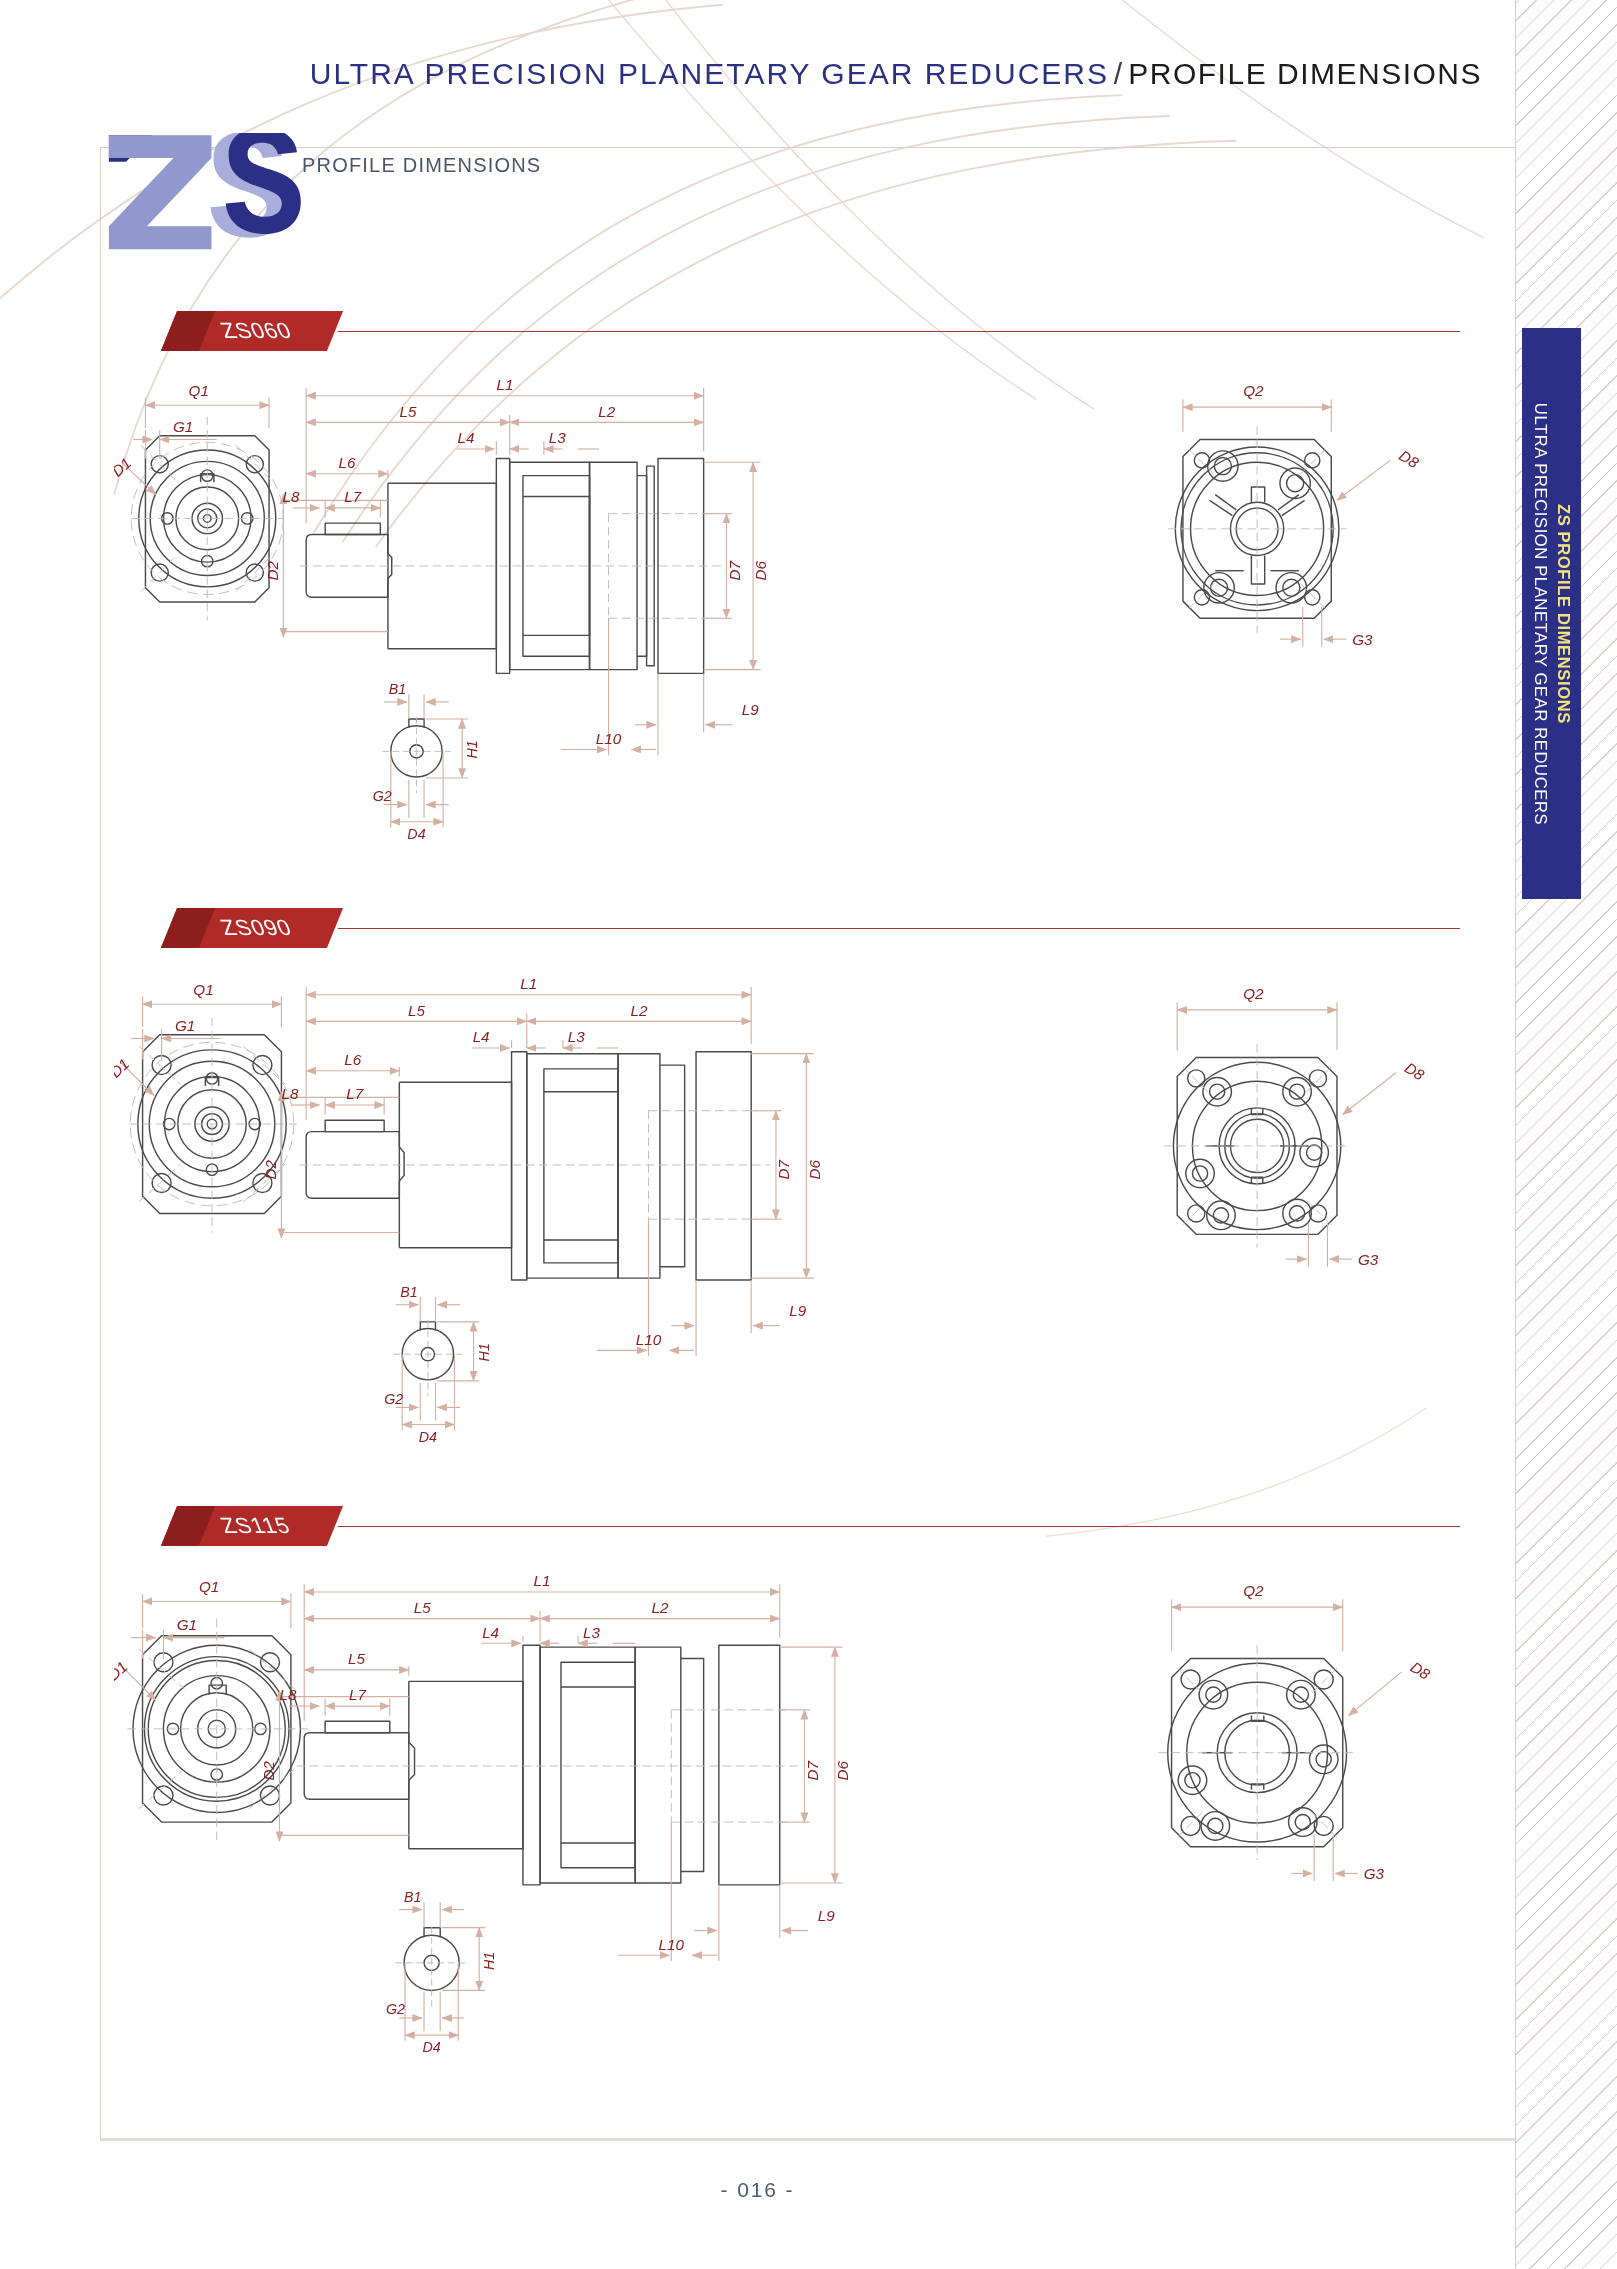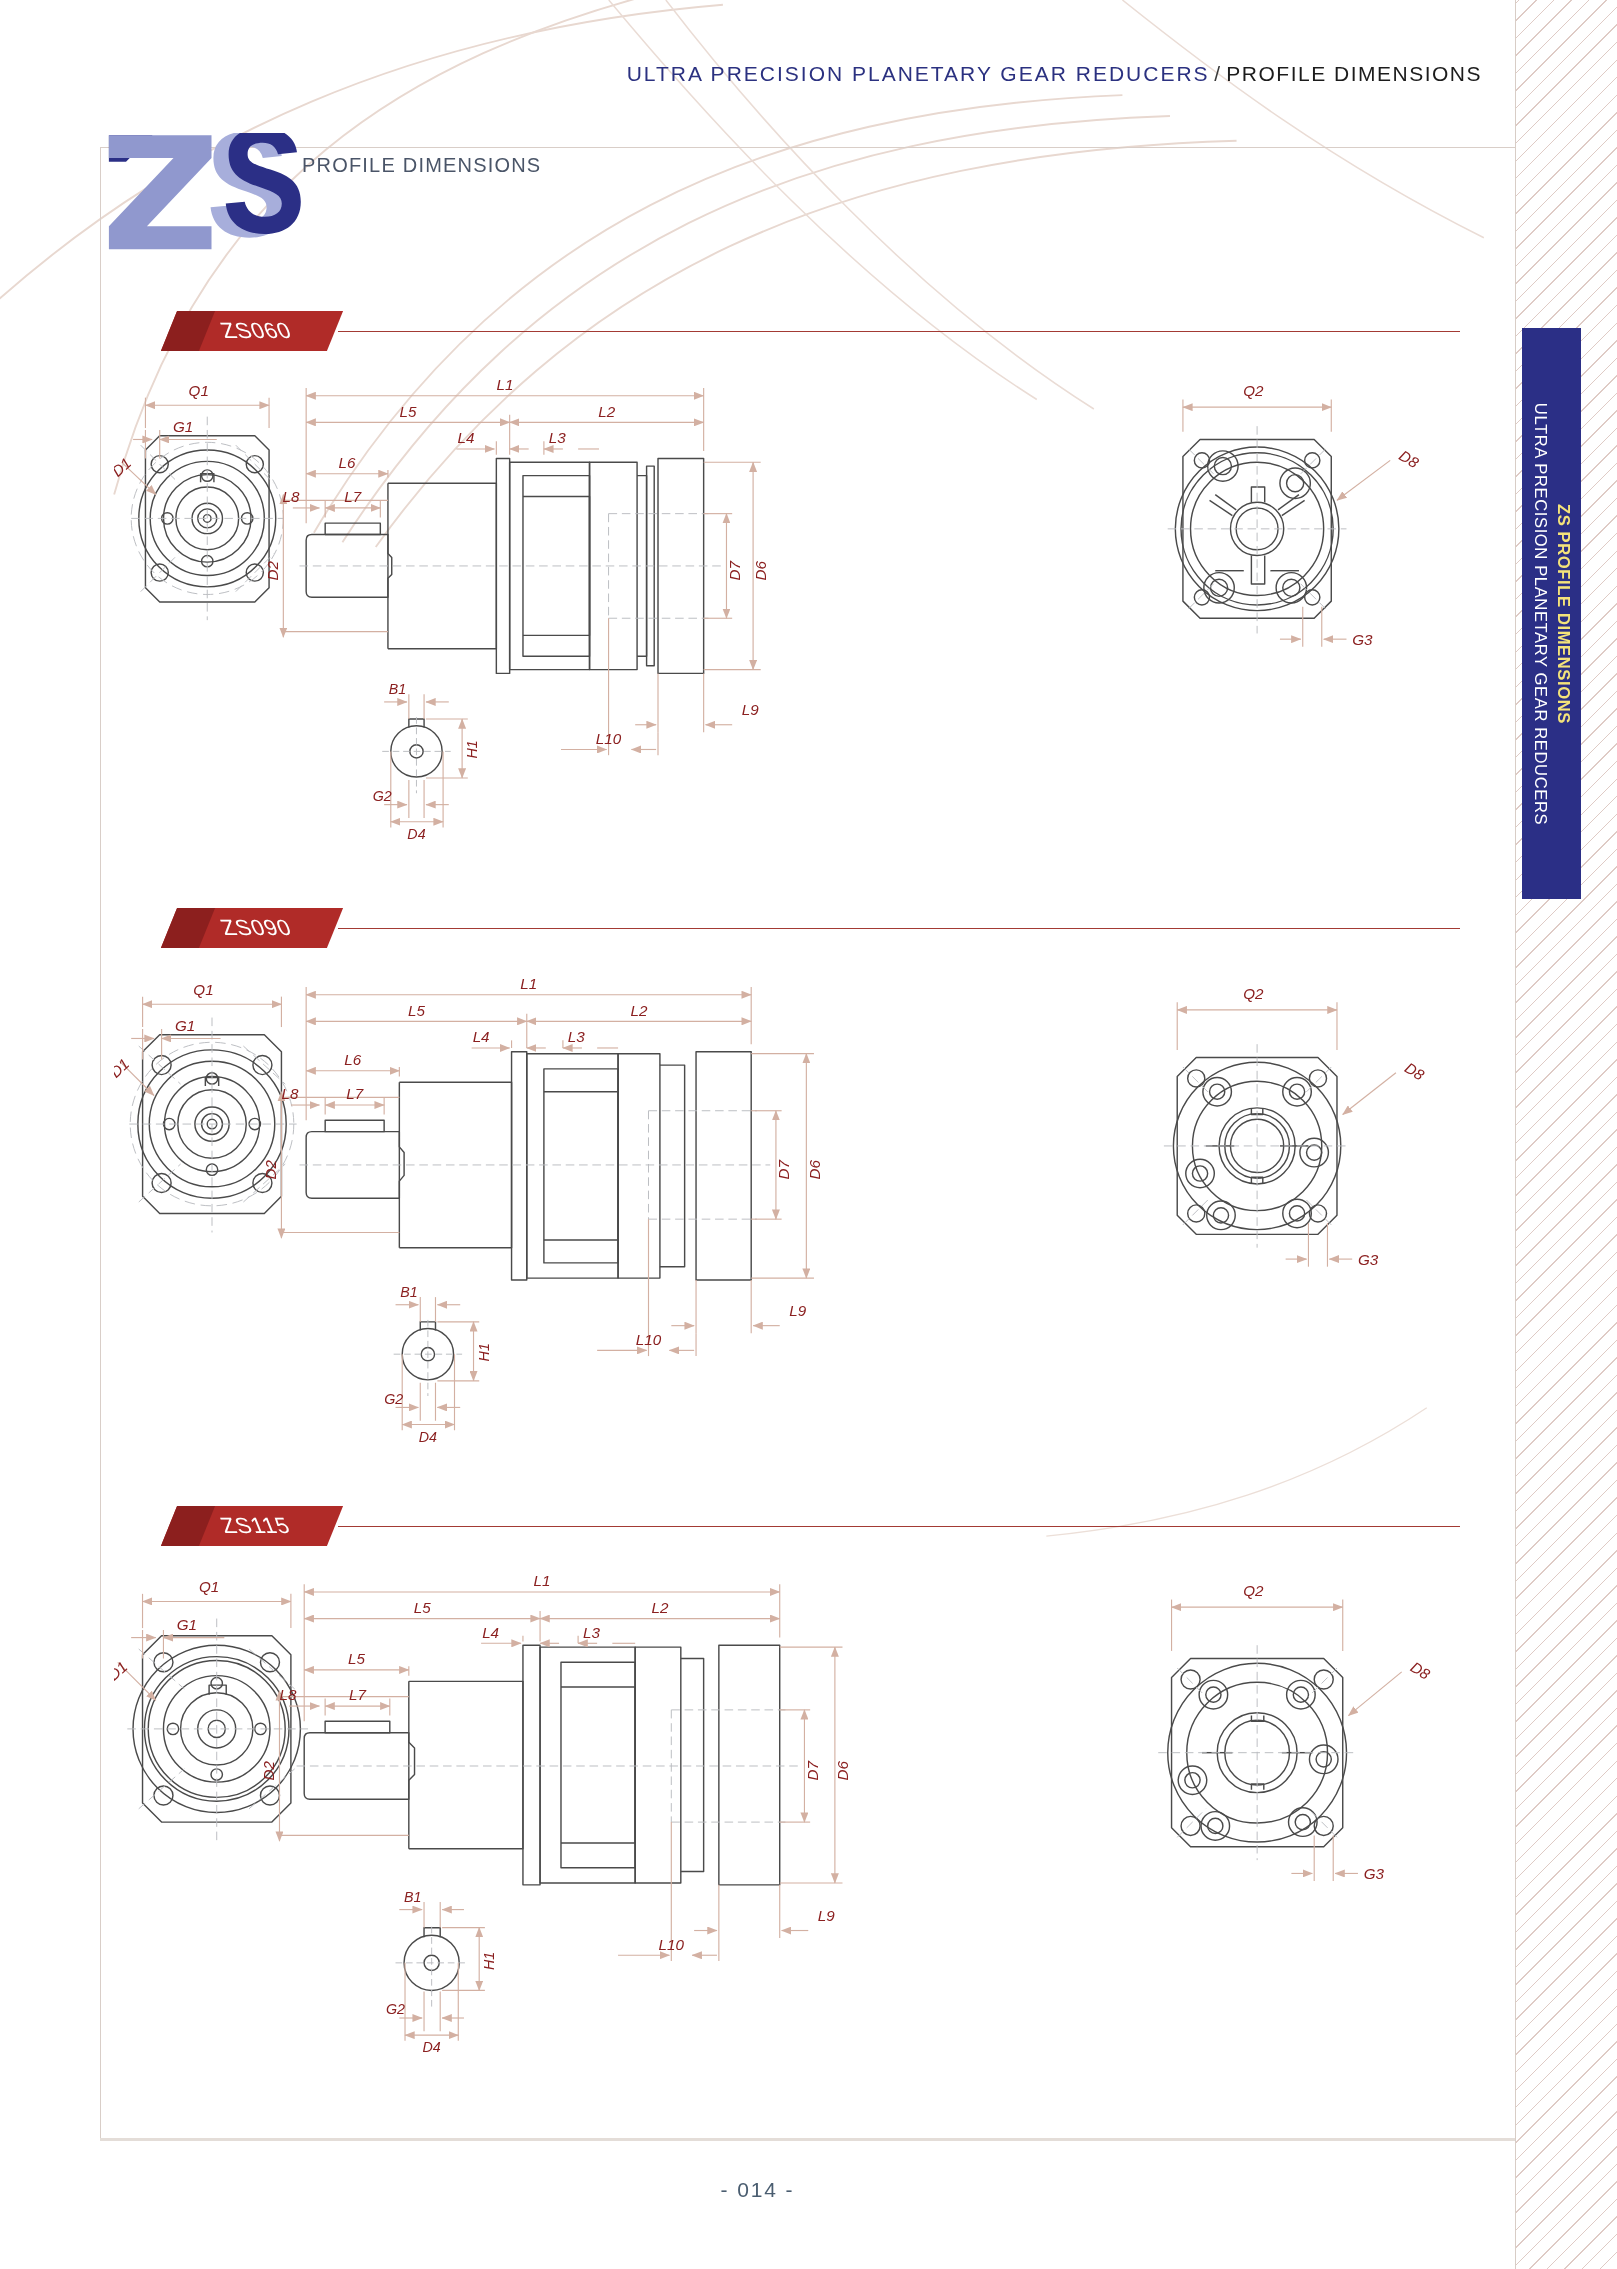--- a/index.html
+++ b/index.html
@@ -25,21 +25,21 @@
   }
 
   
   #page-header {
     position:absolute; top:0; left:0; width:1515px; height:131px; z-index:5;
   }
   #header-title {
     position:absolute; right:33px; top:74px;
     transform:translateY(-50%);
     white-space:nowrap;
-    font-size:21px; letter-spacing:1.3px;
+    font-size:30px; letter-spacing:1.3px;
   }
   #header-title .ht-blue { color:#2b3180; font-weight:400; letter-spacing:2px; }
   #header-title .ht-sep  { color:#3a3a3a; font-weight:400; padding:0 4.8px; }
   #header-title .ht-dark { color:#1c1c1c; font-weight:400; letter-spacing:1.5px; }
 
   
   #content-frame {
     position:absolute; left:100px; top:147px;
     width:1415px; height:1991px;
     border-top:1.9px solid #d9cec8;
@@ -801,14 +801,14 @@
   </g>
   <g font-size="16" fill="#8b2020" font-family="Liberation Sans, sans-serif">
     <text x="1198" y="30" text-anchor="middle">Q2</text>
     <text x="1362" y="108" transform="rotate(32 1362 108)">D8</text>
     <text x="1314" y="328">G3</text>
   </g>
 </svg>
 </div>
 
 <div id="footer-rule"></div>
-<div id="footer-page">- 014 -</div>
+<div id="footer-page">- 016 -</div>
 
 
 </body></html>

